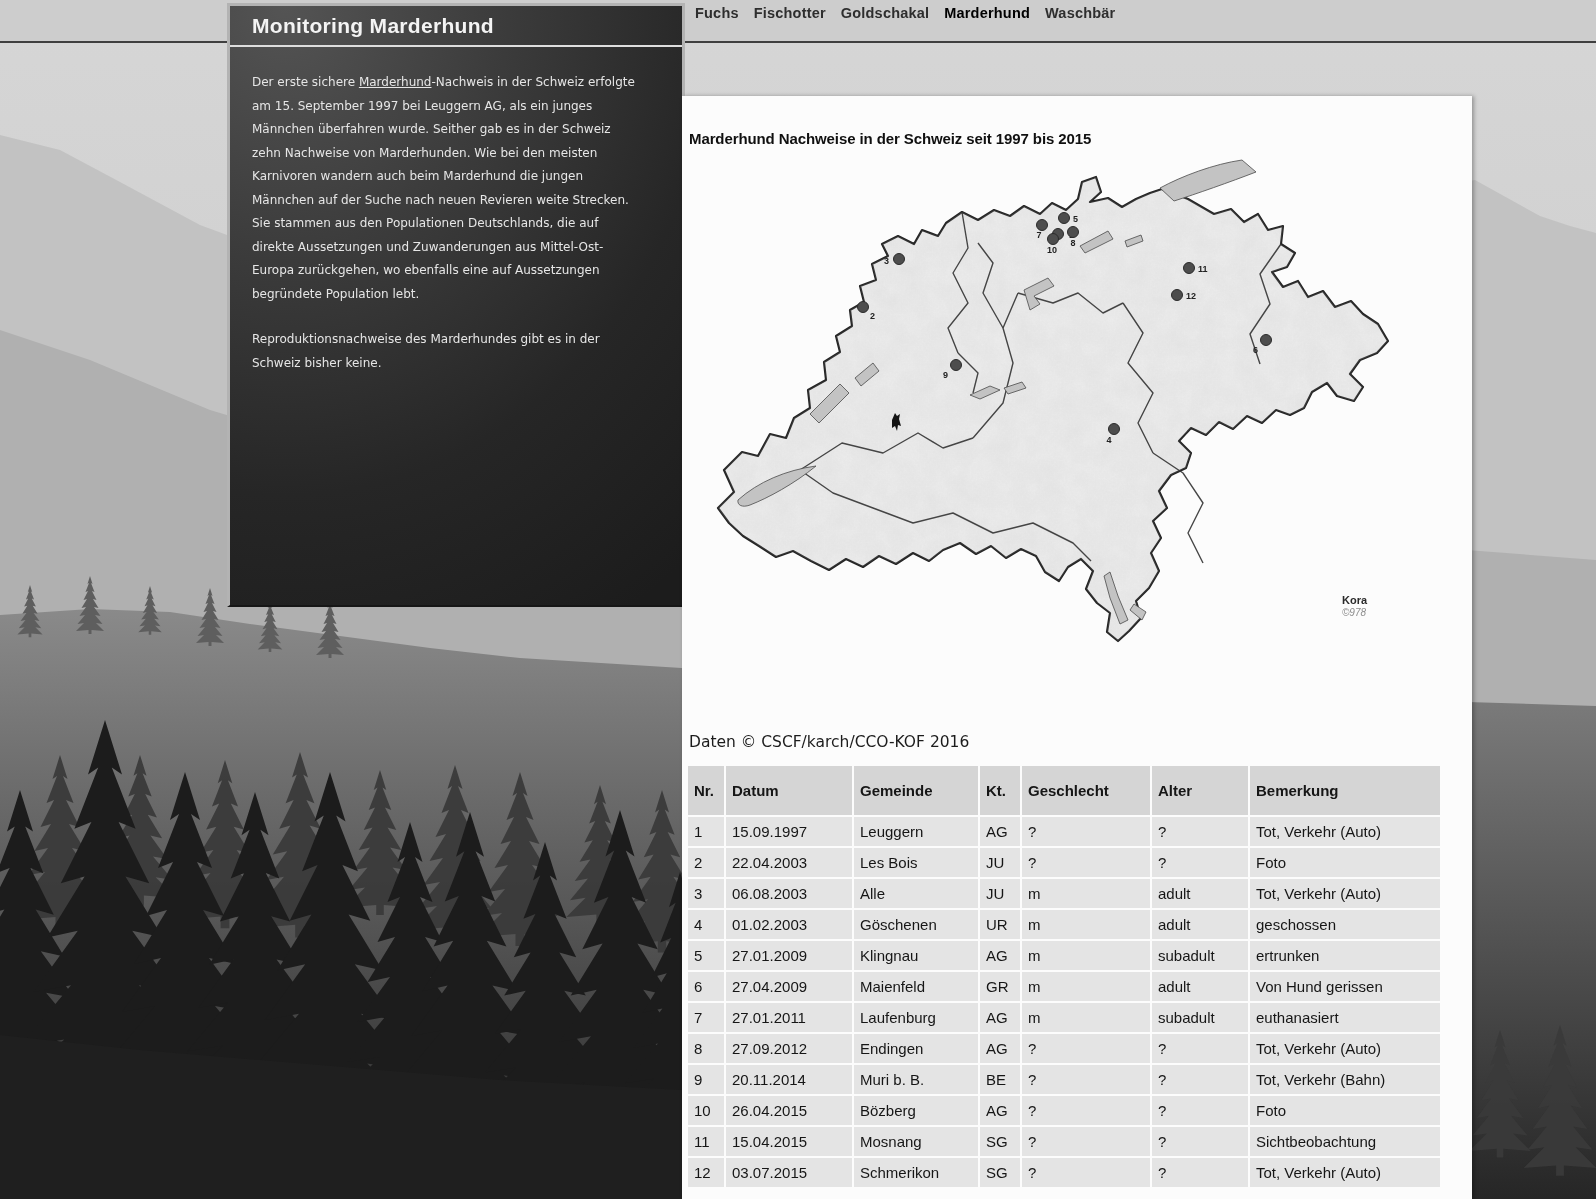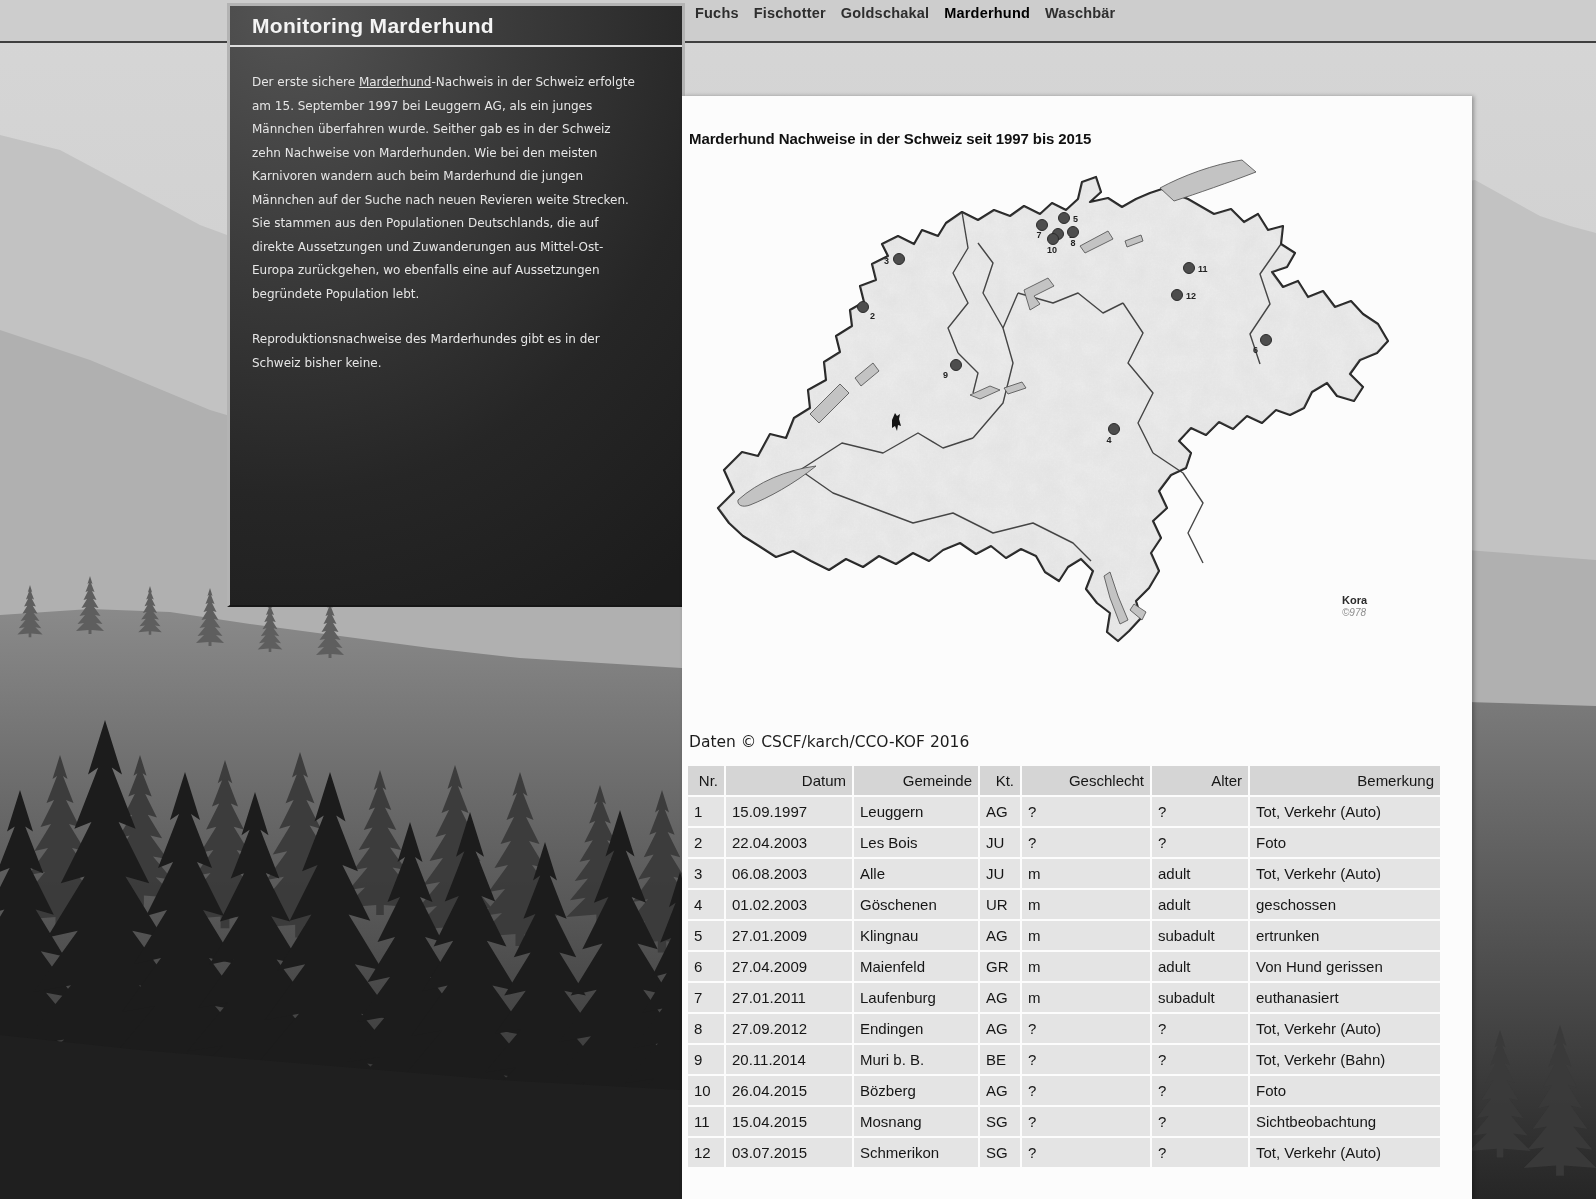--- a/index.html
+++ b/index.html
@@ -33,22 +33,22 @@
       background:#fcfcfc;box-shadow:2px 0 4px rgba(0,0,0,.30);box-sizing:border-box;}
   .maptitle{position:absolute;left:7px;top:22px;font-size:15px;font-weight:bold;
       color:#101010;letter-spacing:-.1px;}
   .map{position:absolute;left:0;top:56px;}
   .credit{position:absolute;left:7px;top:613px;font-size:15.5px;color:#1c1c1c;
       font-family:"DejaVu Sans","Liberation Sans",sans-serif;margin-top:24px;}
   
   table.records{position:absolute;left:4px;top:668px;border-collapse:separate;
       border-spacing:2px;font-size:15px;color:#161616;
       font-family:"Liberation Sans",sans-serif;}
-  table.records th{background:#d5d5d5;font-weight:normal;text-align:right;
-      padding:6px 6px;white-space:nowrap;}
+  table.records th{background:#d5d5d5;font-weight:bold;text-align:left;
+      padding:16px 6px;white-space:nowrap;}
   table.records td{background:#e4e4e4;padding:6px 6px;white-space:nowrap;}
   .c-nr{width:36px}.c-datum{width:126px}.c-gemeinde{width:124px}.c-kt{width:40px}
   .c-geschl{width:128px}.c-alter{width:96px}.c-bem{width:190px}
   
   .land{fill:#eeeeee;stroke:#242424;stroke-width:2.2;stroke-linejoin:round;}
   .canton{fill:none;stroke:#343434;stroke-width:1.4;stroke-linejoin:round;opacity:.9;}
   .lake{fill:#c3c3c3;stroke:#4a4a4a;stroke-width:.8;}
   .marker{fill:#4d4d4d;stroke:#2b2b2b;stroke-width:1;}
   .mlabel{font-size:9px;font-weight:bold;fill:#222;font-family:"Liberation Sans",sans-serif;}
   .kora{font-size:11px;font-weight:bold;fill:#2a2a2a;}

